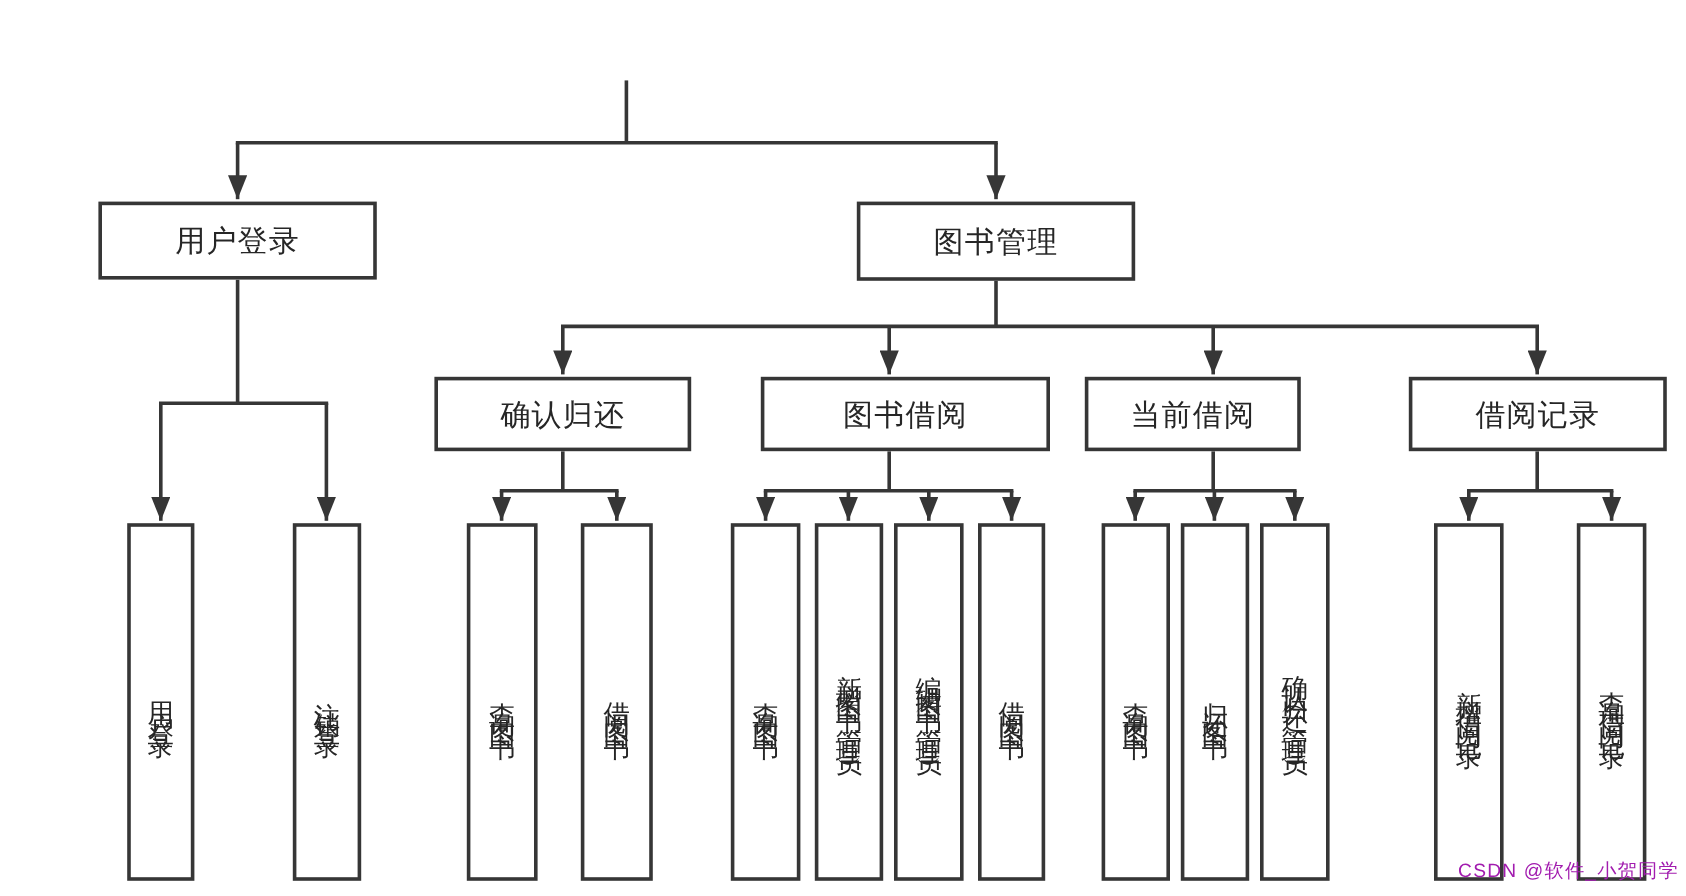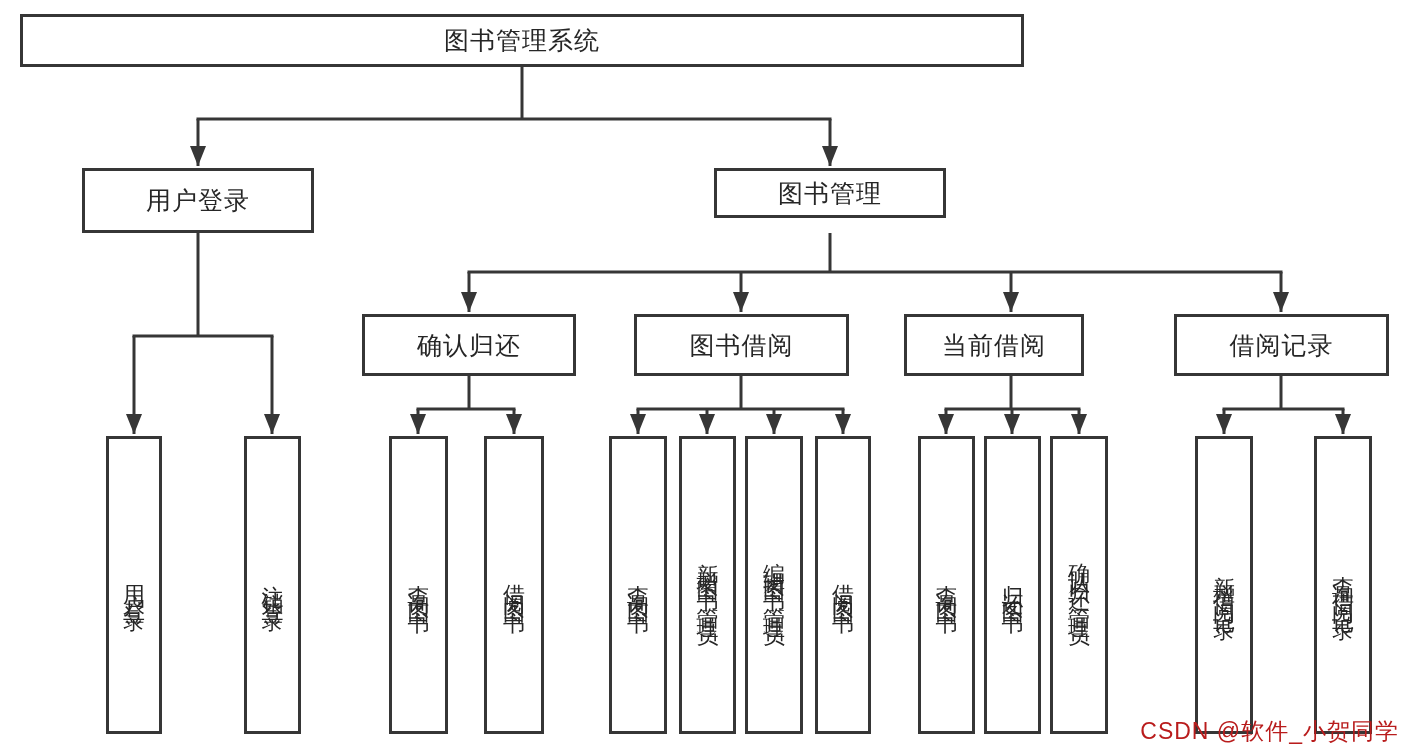--- a/index.html
+++ b/index.html
@@ -42,22 +42,22 @@
     font-size: 22px;
     letter-spacing: 9px;
     color: #262626;
     line-height: 1;
     z-index: 2;
   }
   .watermark {
     position: absolute;
     right: 6px;
     top: 716px;
-    font-size: 23px;
-    color: #b91c1c;
+    font-size: 16px;
+    color: #a21caf;
     letter-spacing: 1px;
     z-index: 3;
     white-space: nowrap;
   }
 </style>
 </head>
 <body>
 
 <div id="canvas">
 
@@ -104,27 +104,26 @@
       <line x1="1012" y1="409" x2="1012" y2="434" marker-end="url(#arrow)"></line>
       <line x1="1079" y1="409" x2="1079" y2="434" marker-end="url(#arrow)"></line>
 
       <line x1="1281" y1="376" x2="1281" y2="409"></line>
       <line x1="1222.5" y1="409" x2="1344.5" y2="409"></line>
       <line x1="1224" y1="409" x2="1224" y2="434" marker-end="url(#arrow)"></line>
       <line x1="1343" y1="409" x2="1343" y2="434" marker-end="url(#arrow)"></line>
     </g>
   </svg>
 
-  <div class="hbox" style="left:20px; top:14px; width:1004px; height:53px;">图书管理系统</div>
 
   <div class="hbox" style="left:82px; top:168px; width:232px; height:65px;">用户登录</div>
-  <div class="hbox" style="left:714px; top:168px; width:232px; height:50px;">图书管理</div>
+  <div class="hbox" style="left:714px; top:168px; width:232px; height:66px;">图书管理</div>
 
   <div class="hbox" style="left:362px; top:314px; width:214px; height:62px;">确认归还</div>
-  <div class="hbox" style="left:634px; top:314px; width:215px; height:62px;">图书借阅</div>
+  <div class="hbox" style="left:634px; top:314px; width:241px; height:62px;">图书借阅</div>
   <div class="hbox" style="left:904px; top:314px; width:180px; height:62px;">当前借阅</div>
   <div class="hbox" style="left:1174px; top:314px; width:215px; height:62px;">借阅记录</div>
 
   <div class="vbox" style="left:106px; top:436px; width:56px; height:298px;">用户登录</div>
   <div class="vbox" style="left:244px; top:436px; width:57px; height:298px;">注销登录</div>
 
   <div class="vbox" style="left:389px; top:436px; width:59px; height:298px;">查询图书</div>
   <div class="vbox" style="left:484px; top:436px; width:60px; height:298px;">借阅图书</div>
 
   <div class="vbox" style="left:609px; top:436px; width:58px; height:298px;">查询图书</div>

